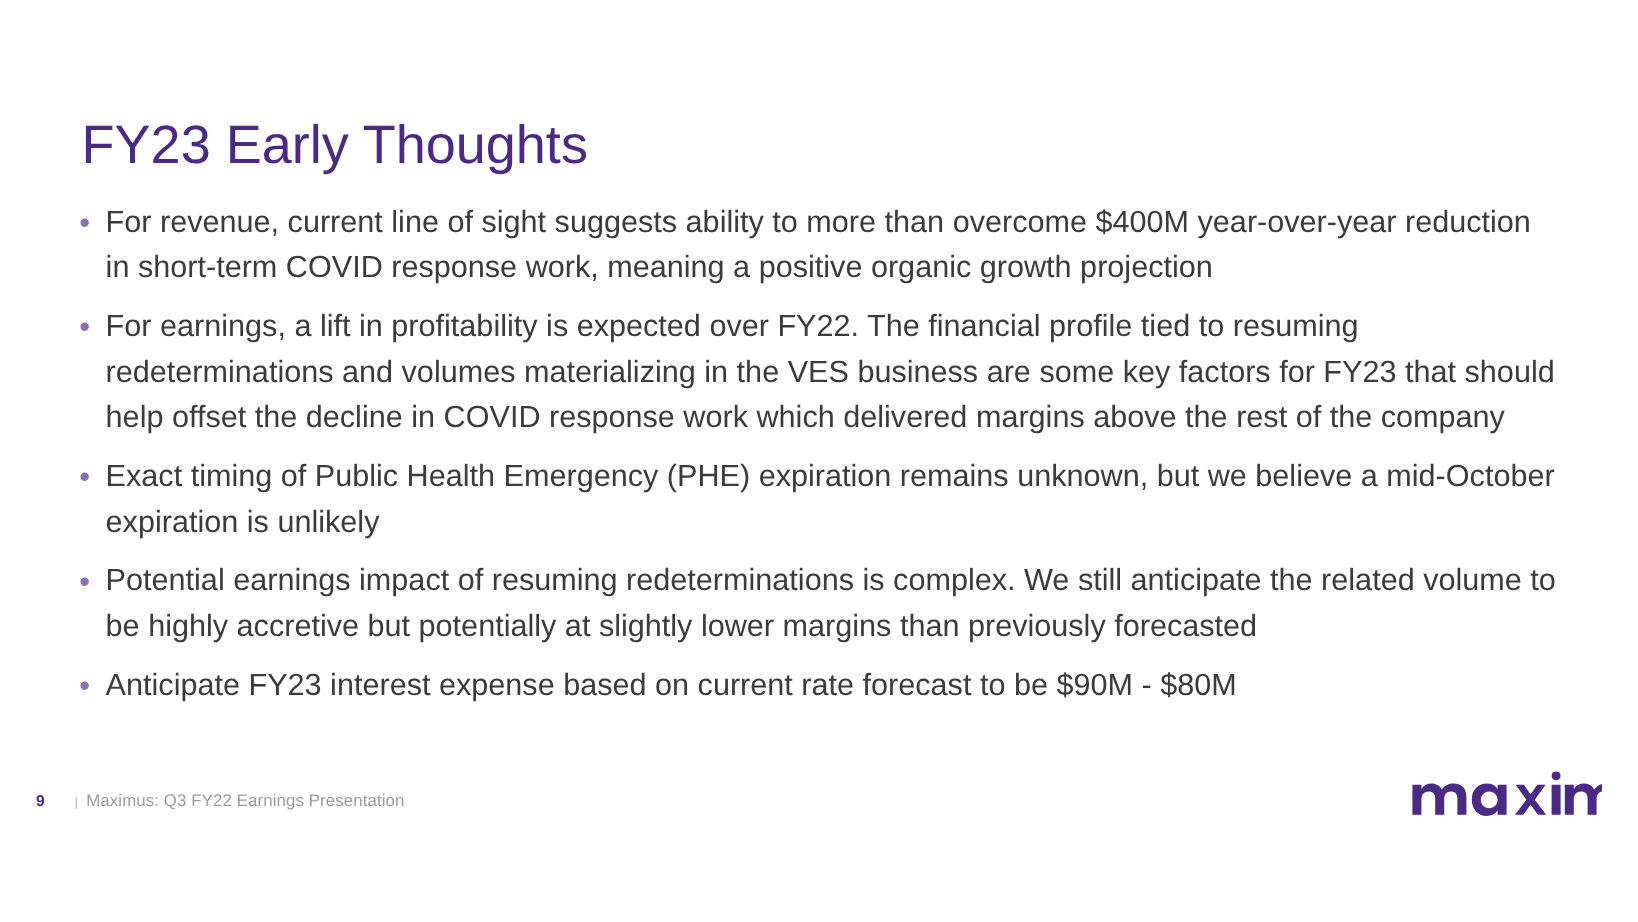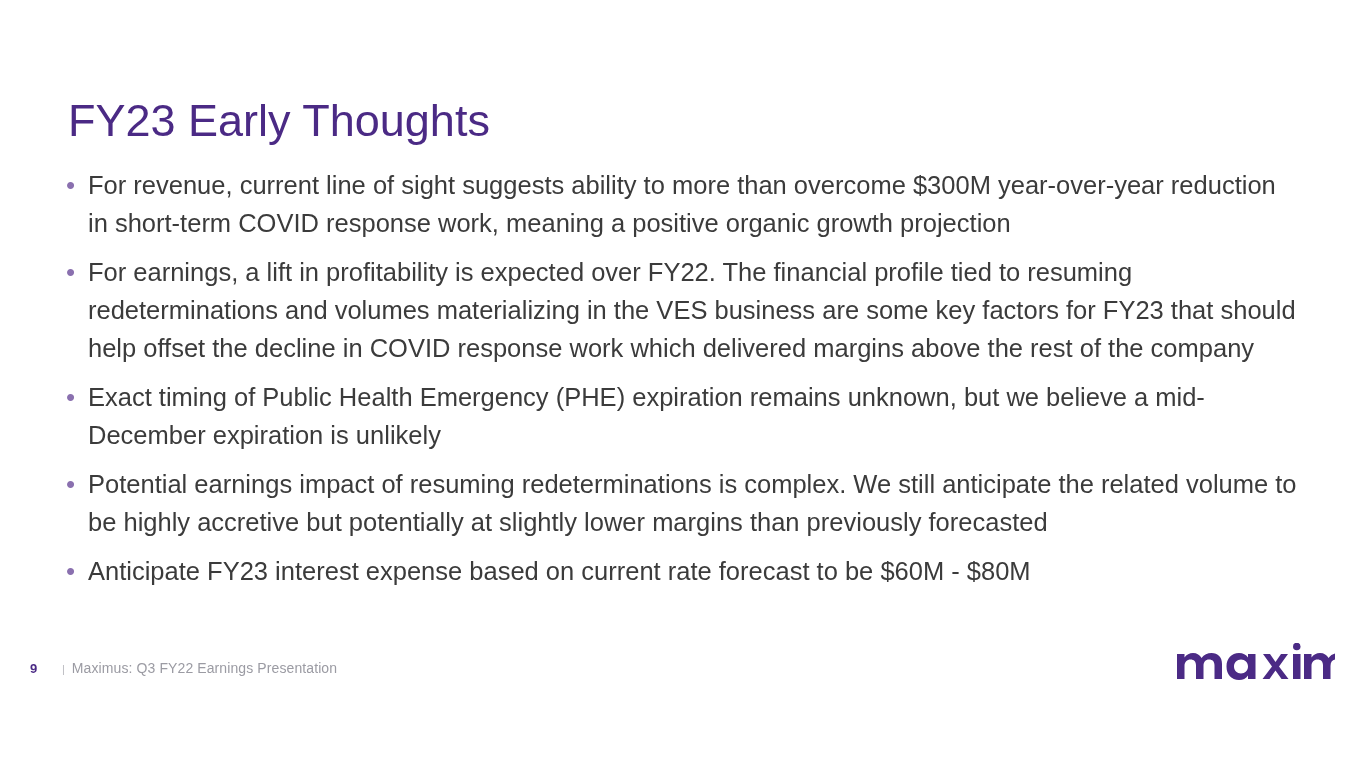--- a/index.html
+++ b/index.html
@@ -115,41 +115,41 @@
 <body>
 
 <div class="slide">
 
   <h1 class="slide-title">FY23 Early Thoughts</h1>
 
   <div class="body-block">
 
     <div class="bullet-row">
       <span class="bullet-marker">•</span>
-      <span class="bullet-text">For revenue, current line of sight suggests ability to more than overcome $300M year-over-year reduction in short-term COVID response work, meaning a positive organic growth projection</span>
+      <span class="bullet-text">For revenue, current line of sight suggests ability to more than overcome $400M year-over-year reduction in short-term COVID response work, meaning a positive organic growth projection</span>
     </div>
 
     <div class="bullet-row">
       <span class="bullet-marker">•</span>
       <span class="bullet-text">For earnings, a lift in profitability is expected over FY22. The financial profile tied to resuming redeterminations and volumes materializing in the VES business are some key factors for FY23 that should help offset the decline in COVID response work which delivered margins above the rest of the company</span>
     </div>
 
     <div class="bullet-row">
       <span class="bullet-marker">•</span>
-      <span class="bullet-text">Exact timing of Public Health Emergency (PHE) expiration remains unknown, but we believe a mid-December expiration is unlikely</span>
+      <span class="bullet-text">Exact timing of Public Health Emergency (PHE) expiration remains unknown, but we believe a mid-October expiration is unlikely</span>
     </div>
 
     <div class="bullet-row">
       <span class="bullet-marker">•</span>
       <span class="bullet-text">Potential earnings impact of resuming redeterminations is complex. We still anticipate the related volume to be highly accretive but potentially at slightly lower margins than previously forecasted</span>
     </div>
 
     <div class="bullet-row">
       <span class="bullet-marker">•</span>
-      <span class="bullet-text">Anticipate FY23 interest expense based on current rate forecast to be $60M - $80M</span>
+      <span class="bullet-text">Anticipate FY23 interest expense based on current rate forecast to be $90M - $80M</span>
     </div>
 
   </div>
 
   <div class="footer">
     <span class="footer-page-number">9</span>
     <span class="footer-separator">|</span>
     <span class="footer-caption">Maximus: Q3 FY22 Earnings Presentation</span>
   </div>
 

